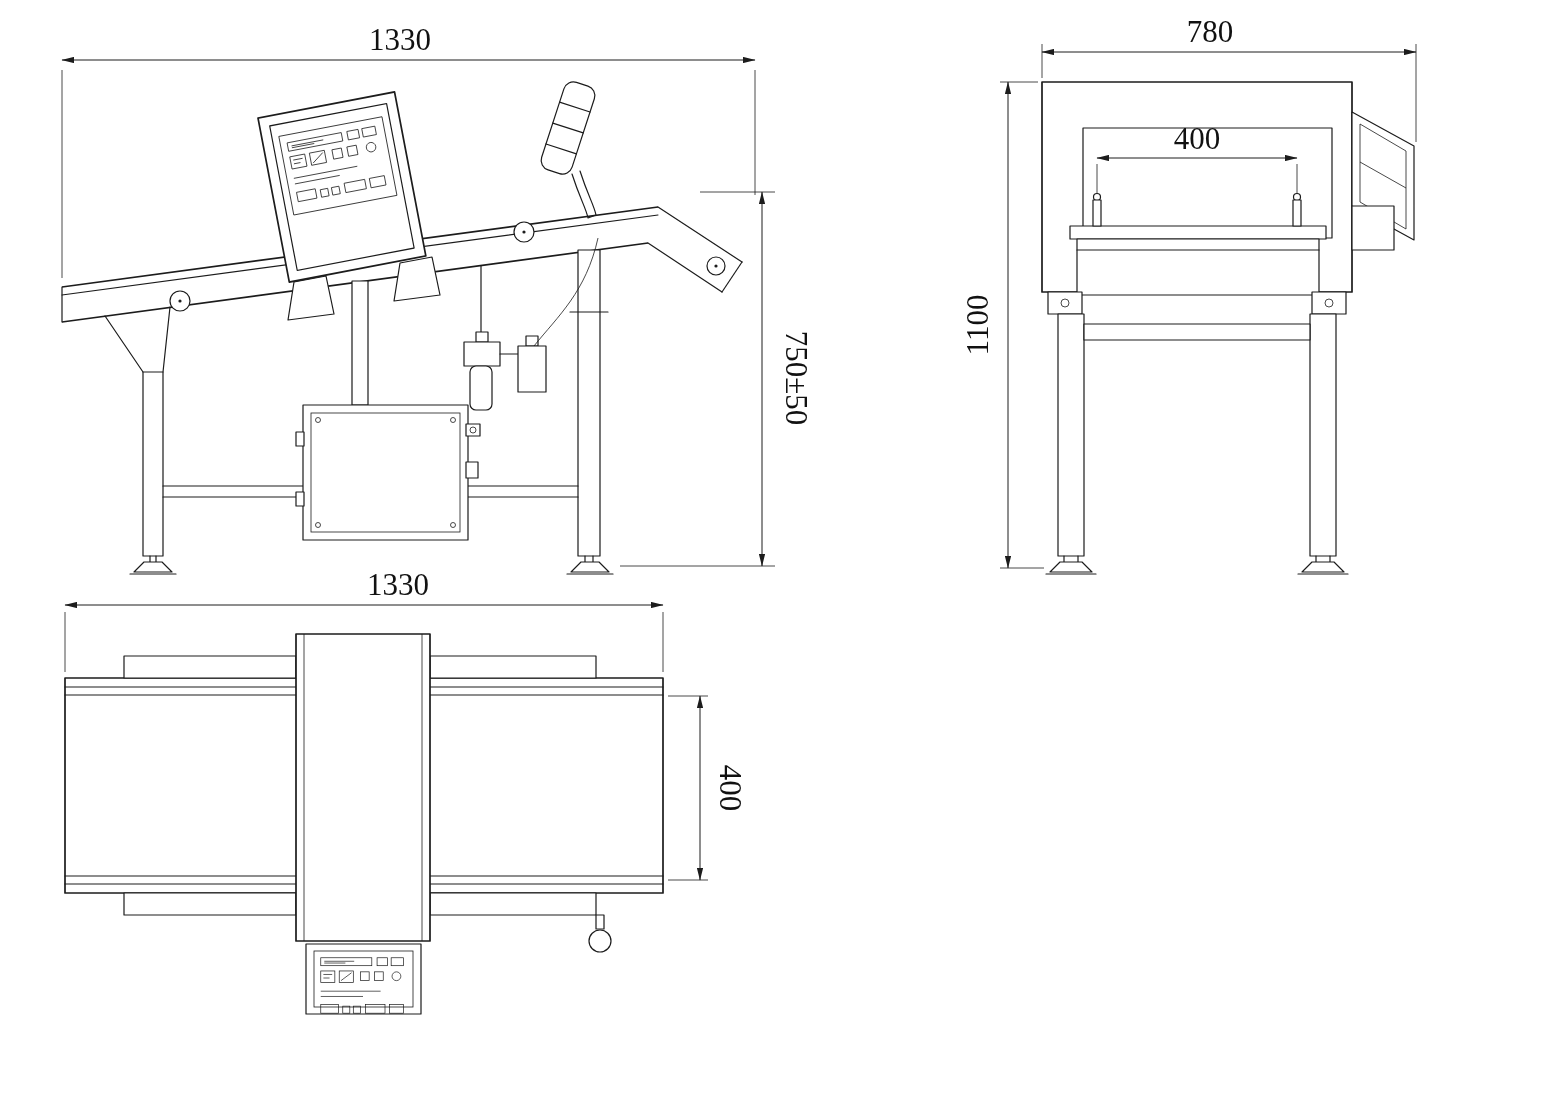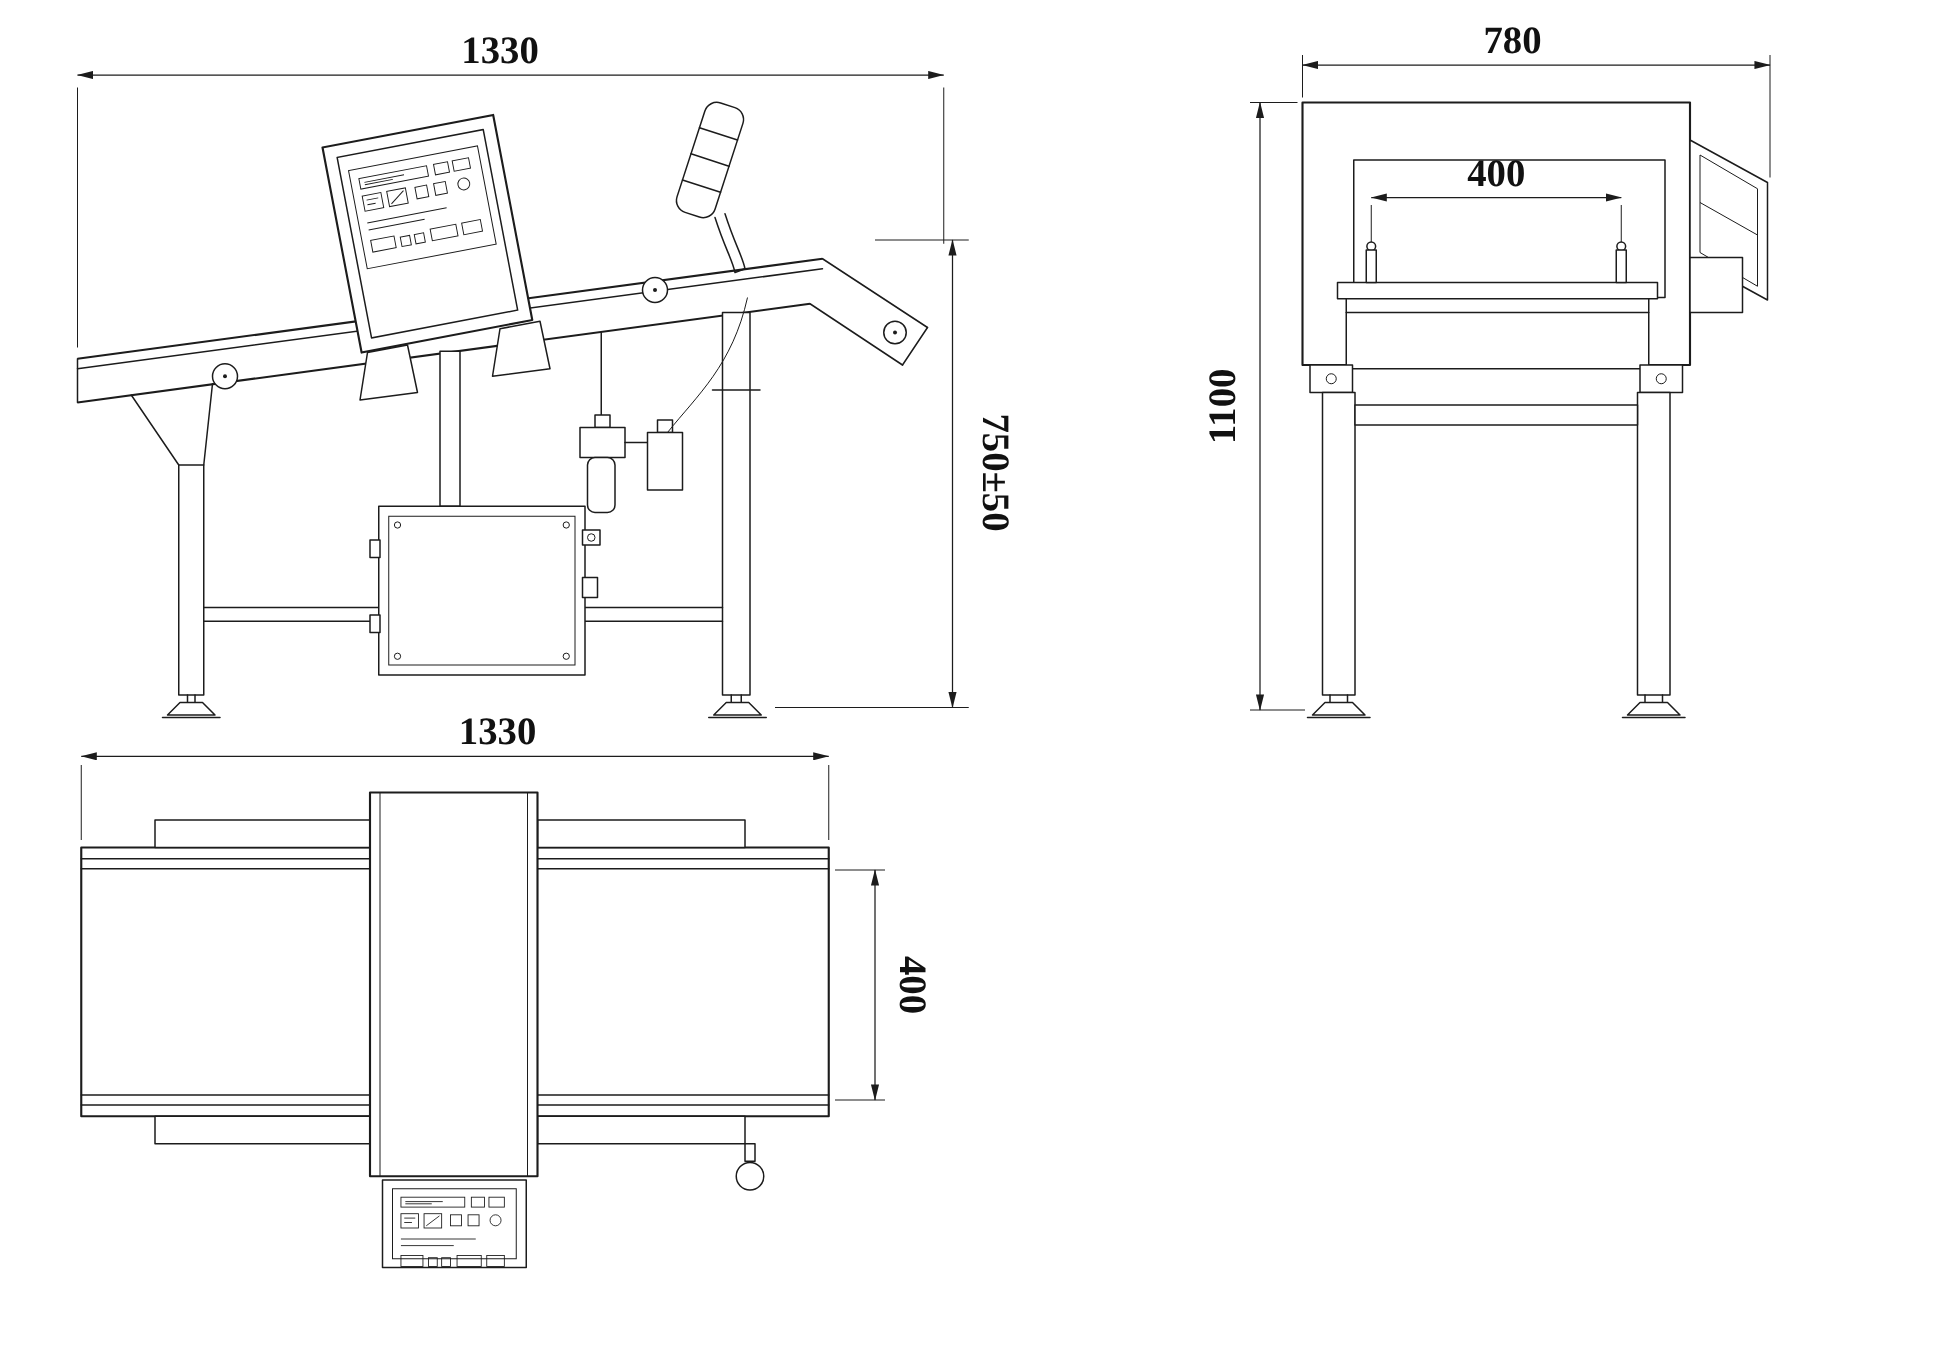--- a/index.html
+++ b/index.html
@@ -1,16 +1,16 @@
 <!DOCTYPE html>
 <html><head>
 <meta charset="utf-8">
 <style>
   html,body{margin:0;padding:0;background:#fff;}
-  .sheet{width:1547px;height:1094px;background:#fff;position:relative;overflow:hidden;font-weight:bold;}
+  .sheet{width:1547px;height:1094px;background:#fff;position:relative;overflow:hidden;}
   svg{display:block;}
   .ln{fill:none;stroke:#1c1c1c;stroke-width:1.2;stroke-linejoin:round;stroke-linecap:round;}
   .ln2{fill:none;stroke:#1c1c1c;stroke-width:1.7;stroke-linejoin:round;}
   .thin{fill:none;stroke:#1c1c1c;stroke-width:0.8;}
   .dimln{fill:none;stroke:#1c1c1c;stroke-width:1;}
   .wf{fill:#ffffff;stroke:#1c1c1c;stroke-width:1.2;stroke-linejoin:round;}
   .wf2{fill:#ffffff;stroke:#1c1c1c;stroke-width:1.7;stroke-linejoin:round;}
   .dot{fill:#1c1c1c;}
   text.dim{font-family:"Liberation Serif", "DejaVu Serif", serif;font-size:31px;fill:#111;}
 </style>

